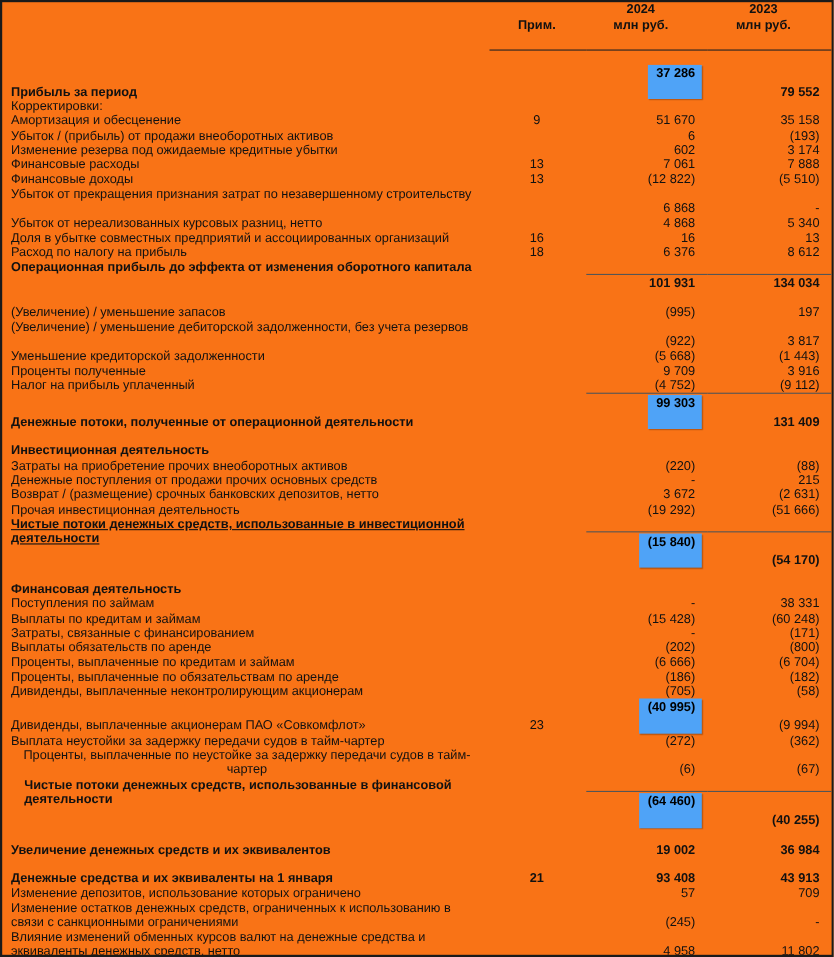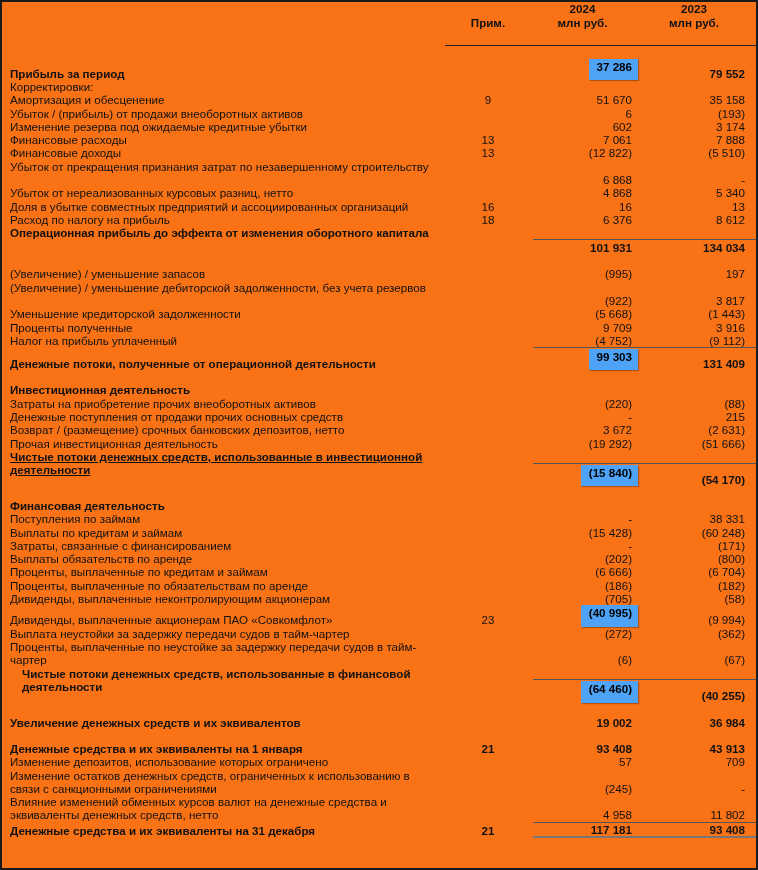--- a/index.html
+++ b/index.html
@@ -91,21 +91,21 @@
     padding-bottom: 16px;
   }
 
   
   .hl {
     position: relative;
   }
   .hl > span.mark {
     display: inline-block;
     background: #4FA3F7;
-    padding: 1px 6px 7px 8px;
+    padding: 1px 6px 17px 8px;
     margin-right: -6px;
     box-shadow: 1px 1px 1px rgba(0,0,0,0.28);
     color: #000000;
     font-weight: bold;
   }
 </style>
 </head>
 <body>
 
 <div id="page">
@@ -373,21 +373,21 @@
           <td class="num hl"><span class="mark">(40 995)</span></td>
           <td class="num">(9 994)</td>
         </tr>
         <tr class="r">
           <td class="label">Выплата неустойки за задержку передачи судов в тайм-чартер</td>
           <td class="note"></td>
           <td class="num">(272)</td>
           <td class="num">(362)</td>
         </tr>
         <tr class="r">
-          <td class="label" rowspan="2" style="vertical-align: top; line-height: 13.3px;">Проценты, выплаченные по неустойке за задержку передачи судов в тайм-чартер</td>
+          <td class="label" rowspan="2" style="vertical-align: top; line-height: 13.3px; text-align: center;">Проценты, выплаченные по неустойке за задержку передачи судов в тайм-чартер</td>
           <td class="note"></td>
           <td class="num"></td>
           <td class="num"></td>
         </tr>
         <tr class="r">
           <td class="note"></td>
           <td class="num">(6)</td>
           <td class="num">(67)</td>
         </tr>
         <tr class="r bold">

